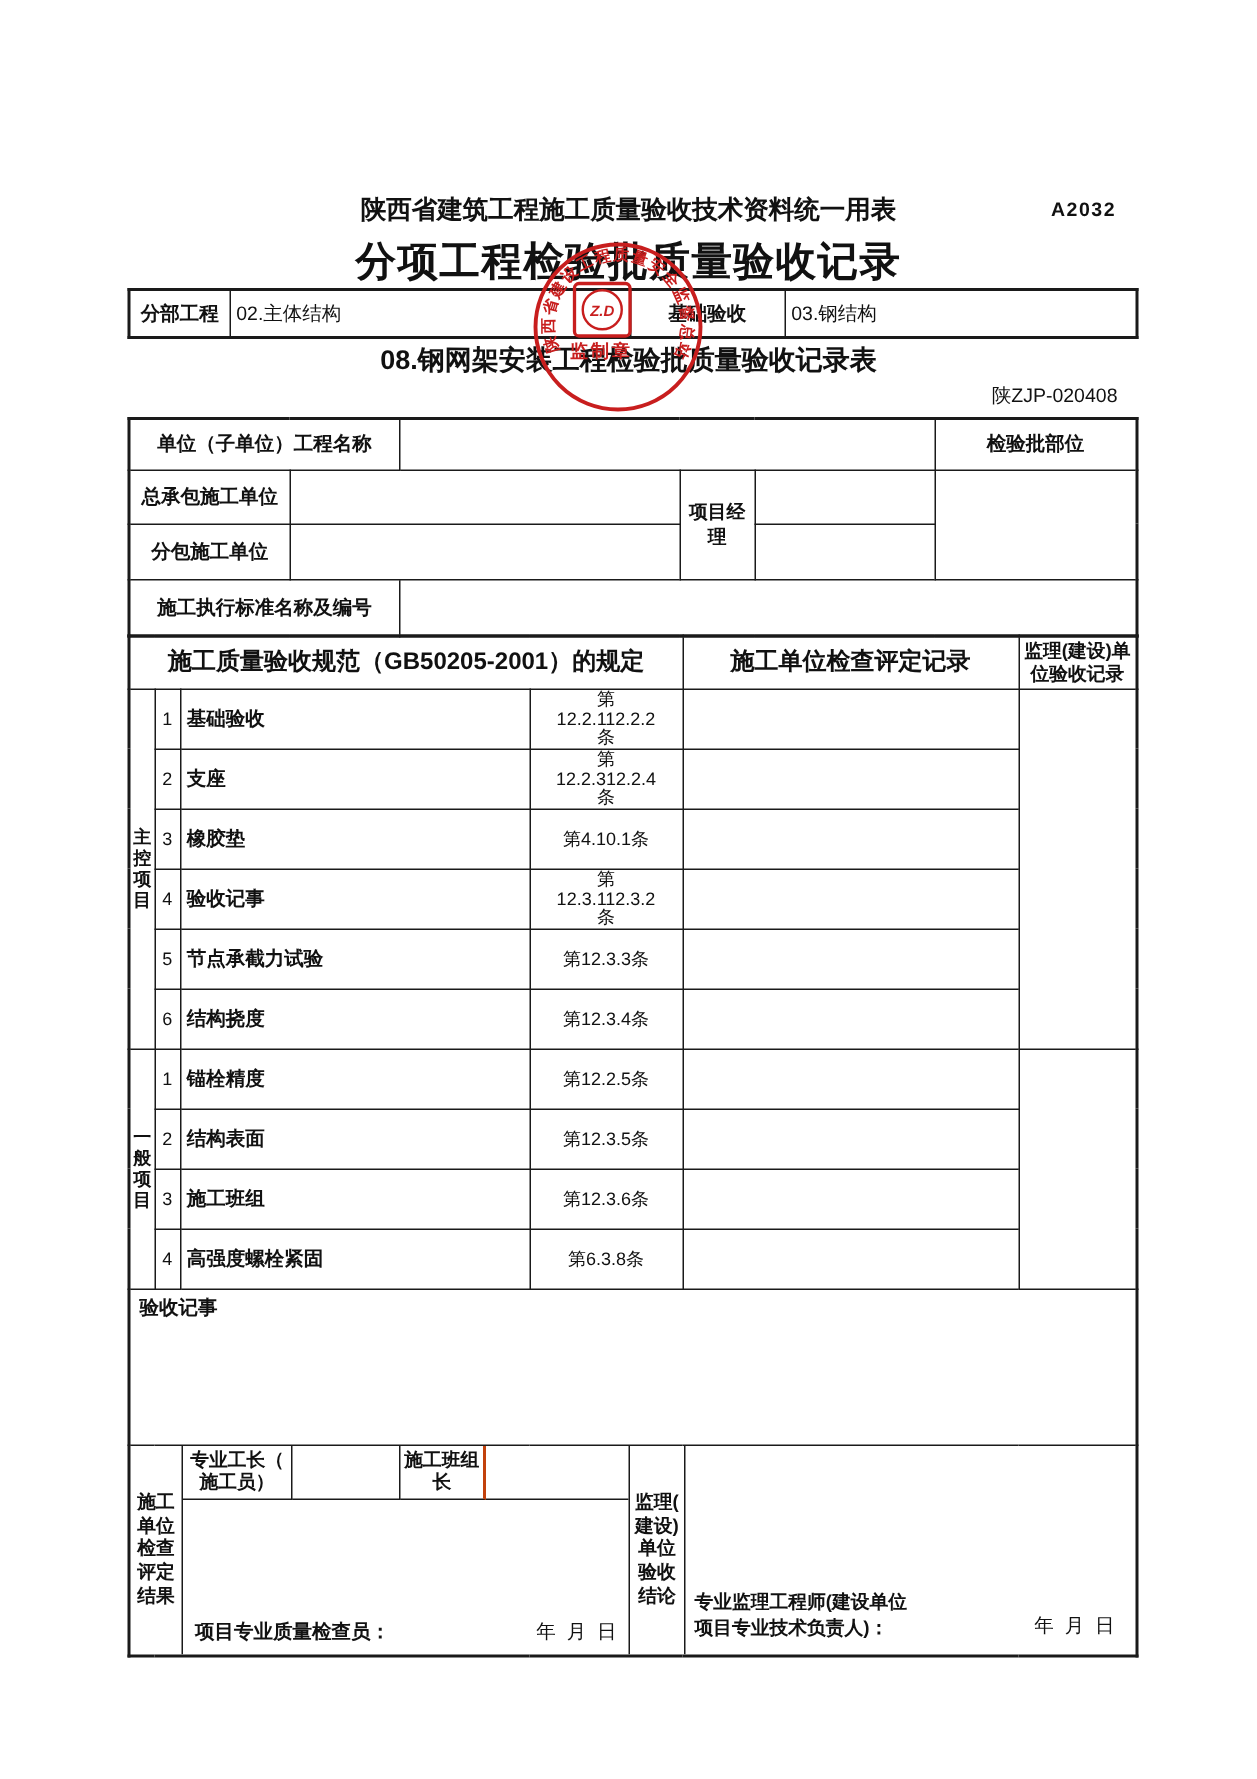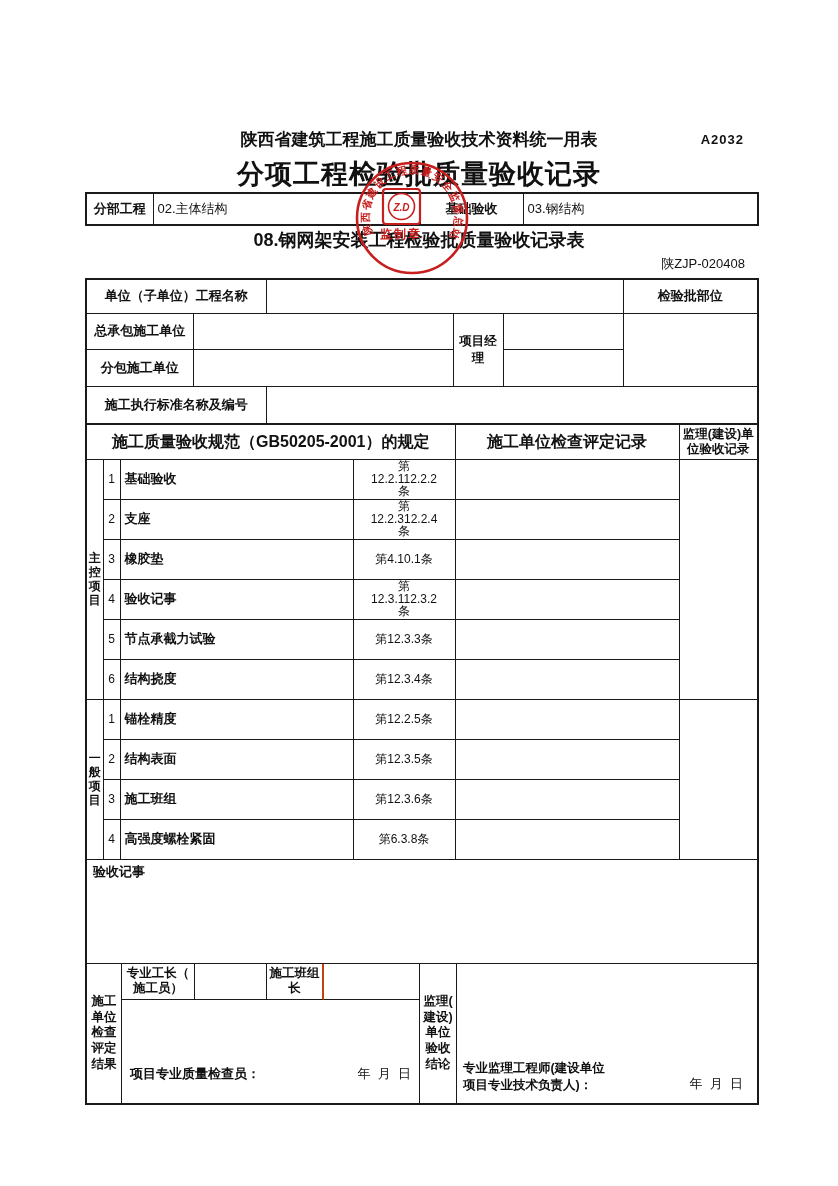--- a/index.html
+++ b/index.html
@@ -38,21 +38,21 @@
   
   .bwrap{position:relative;width:670px;height:139px;}
   .bcell{position:absolute;box-sizing:border-box;display:flex;align-items:center;justify-content:center;
          font-size:12.5px;line-height:1.25;text-align:center;}
   .b-left{left:0;top:0;width:35px;height:139px;border-right:1px solid #1a1a1a;font-weight:bold;}
   .b-c1{left:35px;top:0;width:73px;height:36px;border-right:1px solid #1a1a1a;border-bottom:1px solid #1a1a1a;font-weight:bold;}
   .b-c2{left:108px;top:0;width:72px;height:36px;border-right:1px solid #1a1a1a;border-bottom:1px solid #1a1a1a;}
   .b-c3{left:180px;top:0;width:57px;height:36px;border-right:2px solid #c2410c;border-bottom:1px solid #1a1a1a;font-weight:bold;text-align:center;}
   .b-c4{left:237px;top:0;width:95px;height:36px;border-bottom:1px solid #1a1a1a;}
   .b-mid{left:332px;top:0;width:38px;height:139px;border-left:1px solid #1a1a1a;border-right:1px solid #1a1a1a;font-weight:bold;}
-  .b-insp{position:absolute;left:35px;bottom:20px;width:297px;display:flex;justify-content:space-between;
+  .b-insp{position:absolute;left:35px;bottom:6px;width:297px;display:flex;justify-content:space-between;
           padding:0 8px;box-sizing:border-box;font-size:13px;font-weight:bold;gap:24px;}
   .b-right{position:absolute;left:370px;right:0;bottom:10px;display:flex;justify-content:space-between;
            align-items:flex-end;padding:0 14px 0 6px;font-size:12.5px;font-weight:bold;line-height:1.3;}
   .datetxt{white-space:pre;font-weight:normal;font-size:13px;}
 
   
   #stamp{left:352px;top:158px;width:120px;height:120px;z-index:10;pointer-events:none;}
 </style>
 </head>
 <body>

